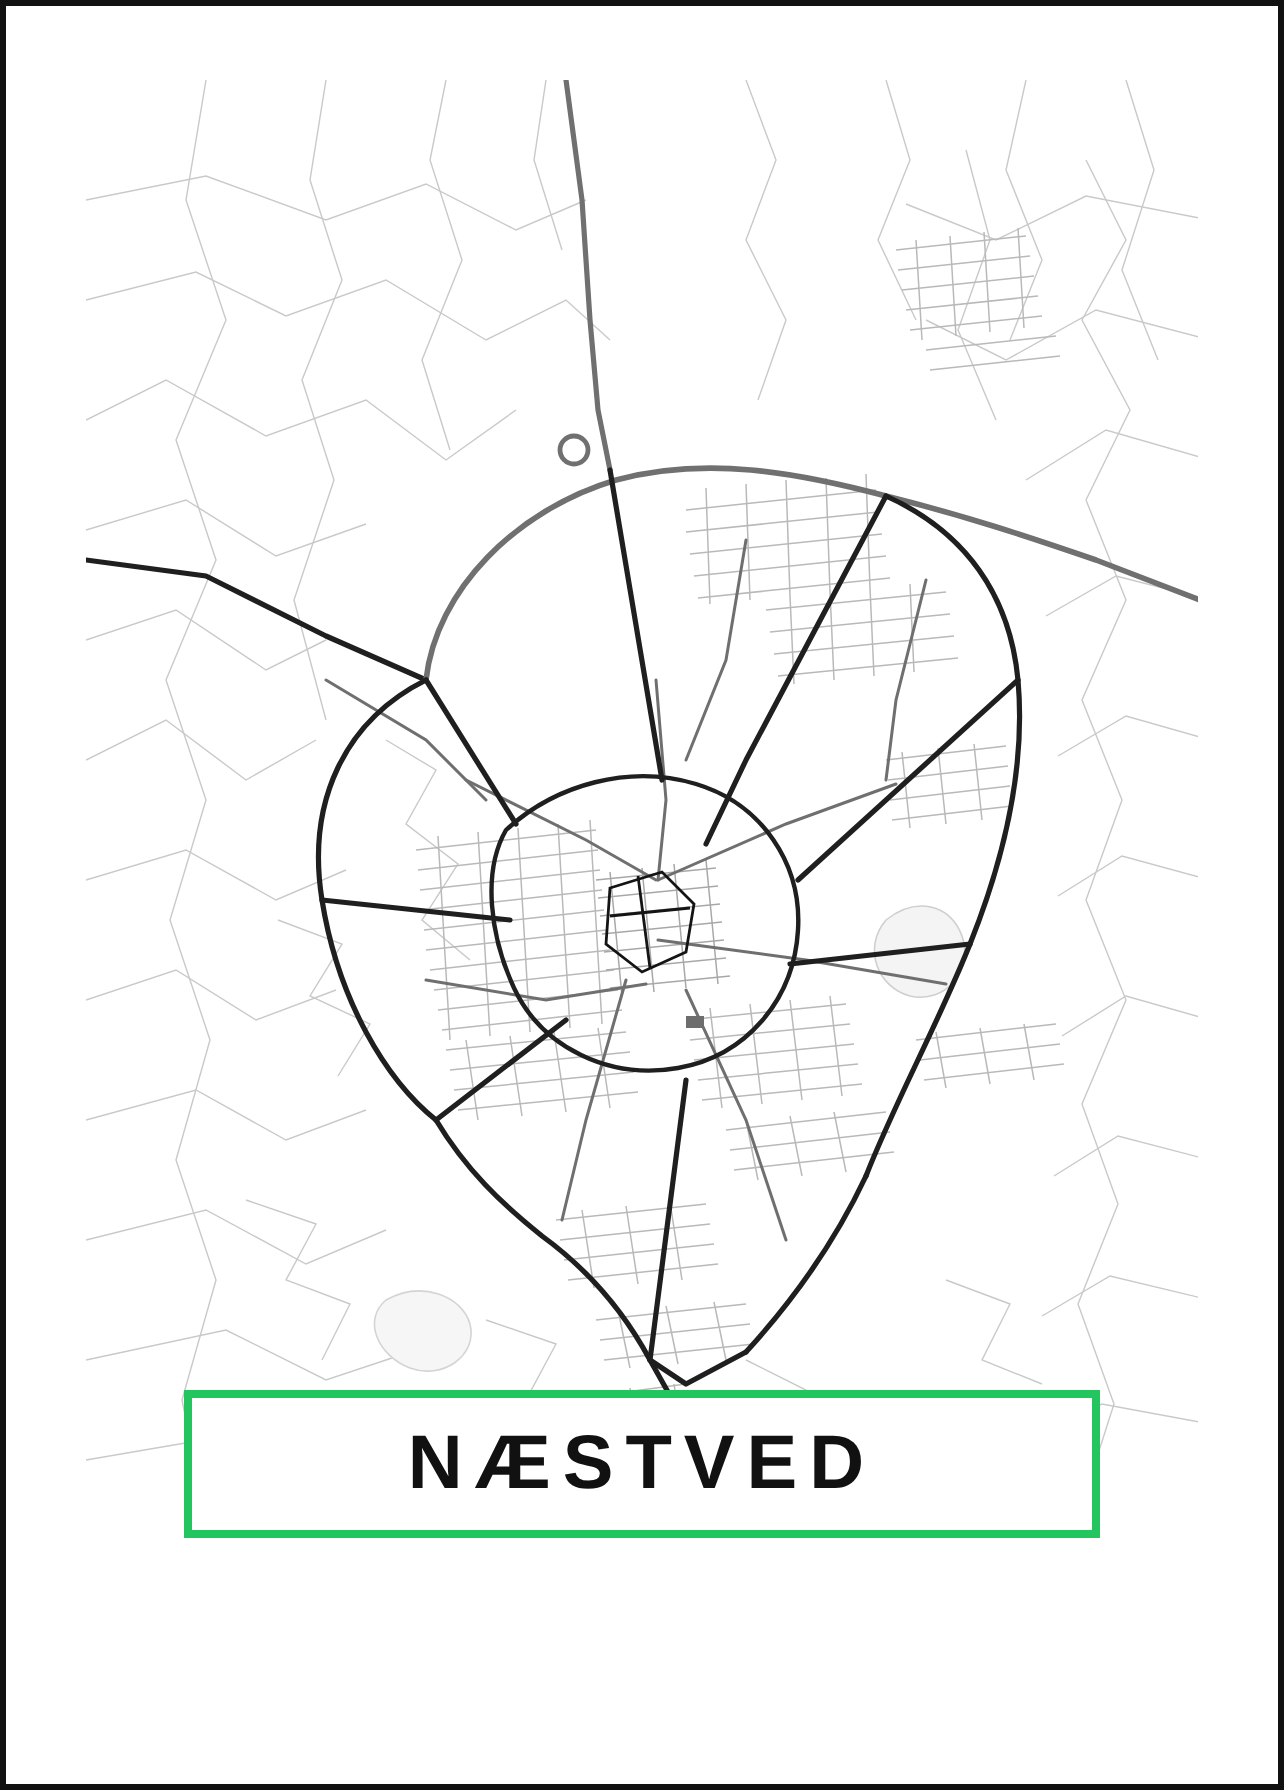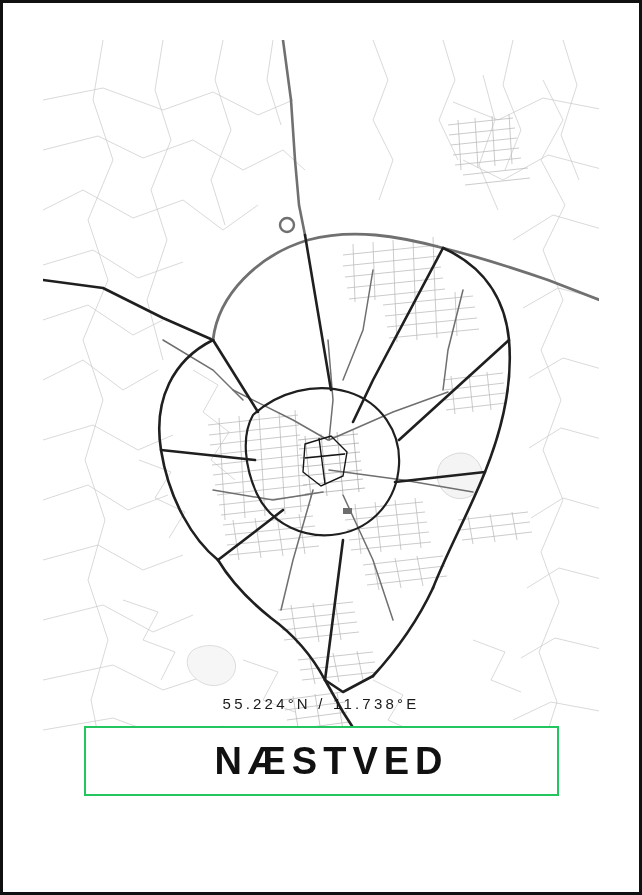--- a/index.html
+++ b/index.html
@@ -67,26 +67,25 @@
     color: #1a1a1a;
     font-family: "Liberation Sans", sans-serif;
     white-space: nowrap;
     margin: 0 0 14px 0;
     text-align: center;
   }
   #title-frame {
     width: 450px;
     height: 66px;
     margin: 0 auto;
-    border: 2px solid #22c55e;
+    border: 4px solid #22c55e;
     display: flex;
     align-items: center;
     justify-content: center;
     background: #ffffff;
-    padding-left: 21px;
   }
   #city-name {
     font-size: 38px;
     font-weight: bold;
     letter-spacing: 6px;
     color: #111111;
     font-family: "Liberation Sans", sans-serif;
     line-height: 1;
   }
 </style>
@@ -249,20 +248,19 @@
         <g fill="none" stroke="#141414" stroke-width="1.4">
           <path d="M262,404 L288,396 L304,412 L300,436 L278,446 L260,432 Z"></path>
           <path d="M276,398 L282,444"></path>
           <path d="M262,418 L302,414"></path>
         </g>
         <rect x="300" y="468" width="9" height="6" fill="#6d6d6d"></rect>
       </svg>
     </div>
 
     <div id="caption">
-      <div id="coords">55.224°N / 11.738°E</div>
       <div id="title-frame">
         <div id="city-name">NÆSTVED</div>
       </div>
     </div>
 
   </div>
 </div>
 
 </body></html>

